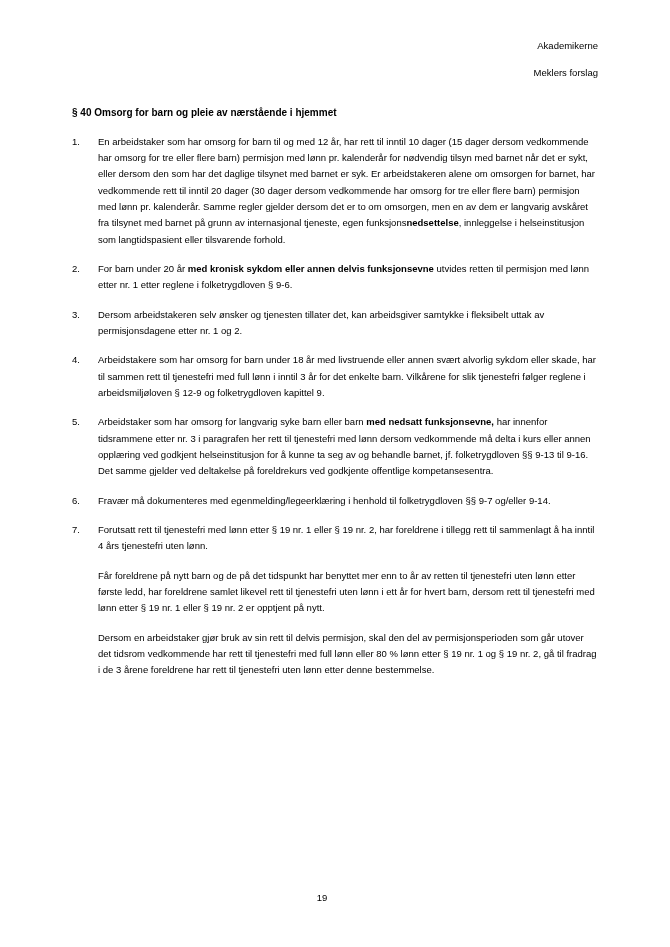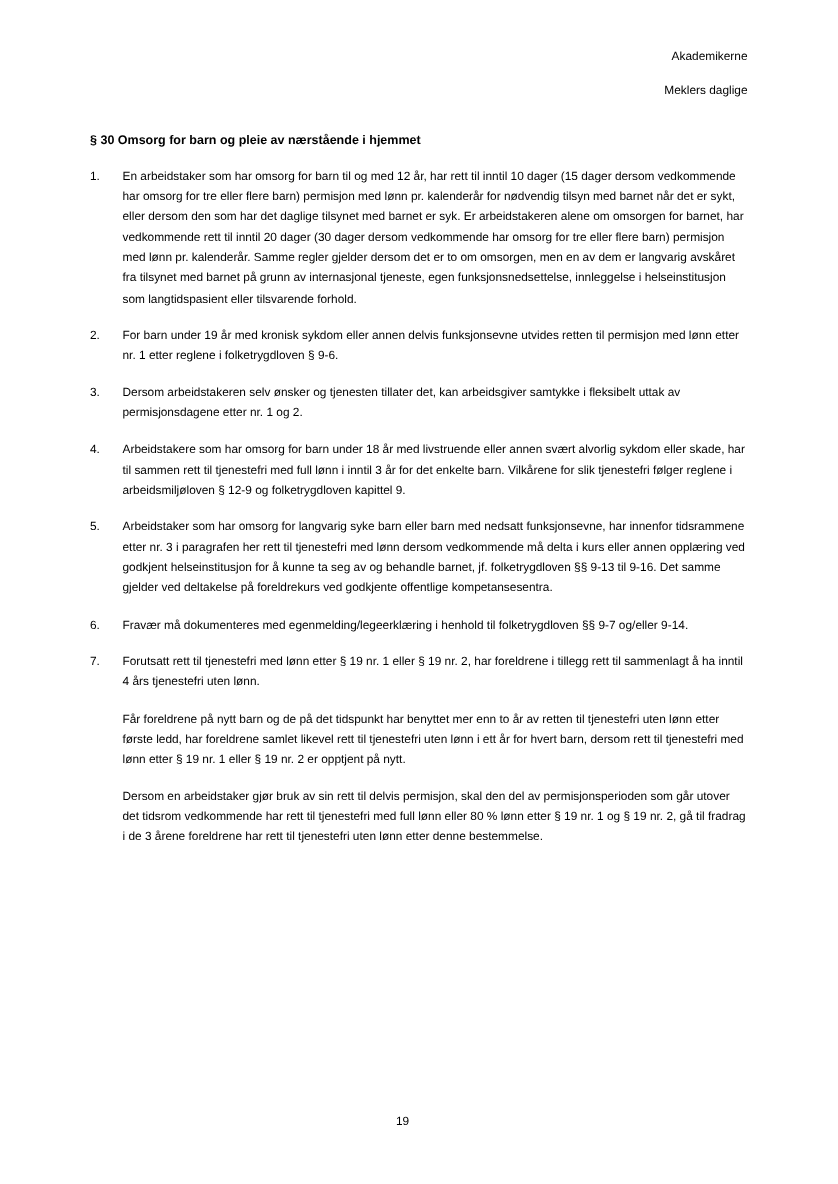--- a/index.html
+++ b/index.html
@@ -57,51 +57,51 @@
   }
   .para {
     font-size: 9.5px;
     line-height: 1.72;
     margin: 0 0 13px 0;
   }
   .sub-para {
     margin-left: 26px;
   }
   .b {
-    font-weight: normal;
+    font-weight: bold;
   }
   .page-number {
     position: absolute;
     bottom: 44px;
     left: 0;
     width: 644px;
     text-align: center;
     font-size: 9.5px;
   }
 </style>
 </head>
 <body>
 
 <div class="page">
 
   <div class="header-block">
     <span class="header-line">Akademikerne</span>
-    <span class="header-line">Meklers daglige</span>
+    <span class="header-line">Meklers forslag</span>
   </div>
 
-  <h1 class="doc-title">§ 30 Omsorg for barn og pleie av nærstående i hjemmet</h1>
+  <h1 class="doc-title">§ 40 Omsorg for barn og pleie av nærstående i hjemmet</h1>
 
   <div>
     <div class="item">
       <div class="item-num">1.</div>
       <div class="item-body"><span>En arbeidstaker som har omsorg for barn til og med 12 år, har rett til inntil 10 dager (15 dager dersom vedkommende har omsorg for tre eller flere barn) permisjon med lønn pr. kalenderår for nødvendig tilsyn med barnet når det er sykt, eller dersom den som har det daglige tilsynet med barnet er syk. Er arbeidstakeren alene om omsorgen for barnet, har vedkommende rett til inntil 20 dager (30 dager dersom vedkommende har omsorg for tre eller flere barn) permisjon med lønn pr. kalenderår. Samme regler gjelder dersom det er to om omsorgen, men en av dem er langvarig avskåret fra tilsynet med barnet på grunn av internasjonal tjeneste, egen funksjons</span><span class="b">nedsettelse</span><span>, innleggelse i helseinstitusjon som langtidspasient eller tilsvarende forhold.</span></div>
     </div>
     <div class="item">
       <div class="item-num">2.</div>
-      <div class="item-body"><span>For barn under 19 år </span><span class="b">med kronisk sykdom eller annen delvis funksjonsevne</span><span> utvides retten til permisjon med lønn etter nr. 1 etter reglene i folketrygdloven § 9-6.</span></div>
+      <div class="item-body"><span>For barn under 20 år </span><span class="b">med kronisk sykdom eller annen delvis funksjonsevne</span><span> utvides retten til permisjon med lønn etter nr. 1 etter reglene i folketrygdloven § 9-6.</span></div>
     </div>
     <div class="item">
       <div class="item-num">3.</div>
       <div class="item-body"><span>Dersom arbeidstakeren selv ønsker og tjenesten tillater det, kan arbeidsgiver samtykke i fleksibelt uttak av permisjonsdagene etter nr. 1 og 2.</span></div>
     </div>
     <div class="item">
       <div class="item-num">4.</div>
       <div class="item-body"><span>Arbeidstakere som har omsorg for barn under 18 år med livstruende eller annen svært alvorlig sykdom eller skade, har til sammen rett til tjenestefri med full lønn i inntil 3 år for det enkelte barn. Vilkårene for slik tjenestefri følger reglene i arbeidsmiljøloven § 12-9 og folketrygdloven kapittel 9.</span></div>
     </div>
     <div class="item">

